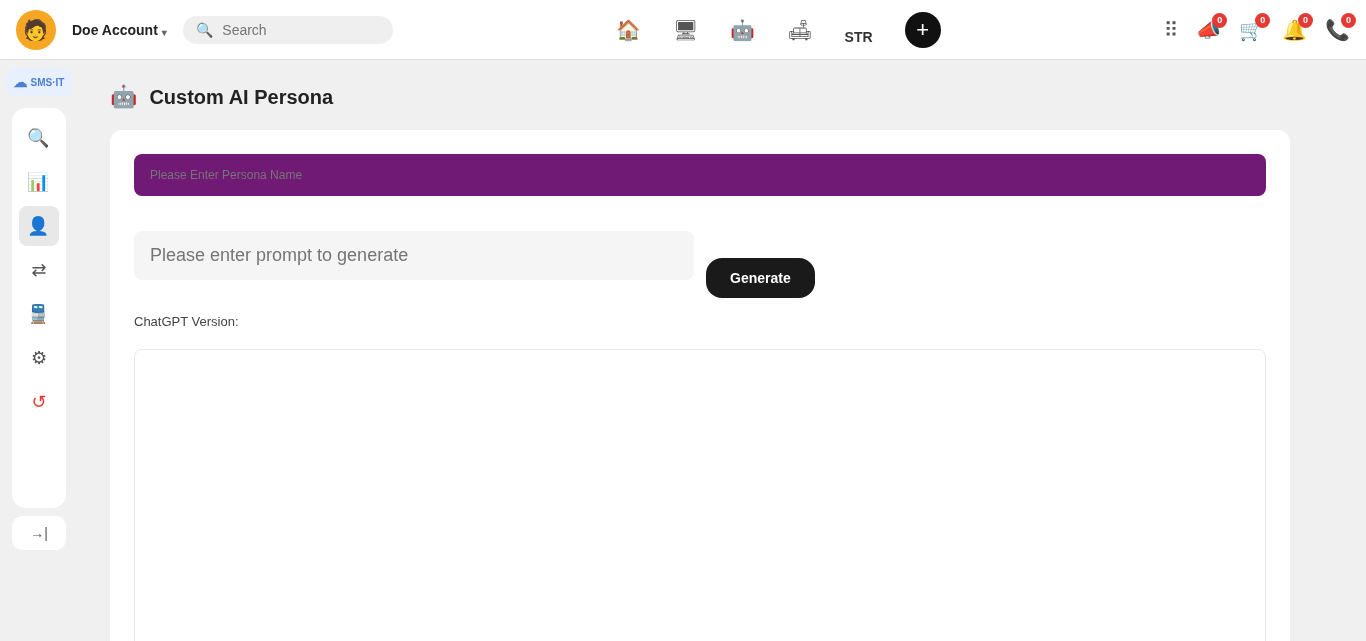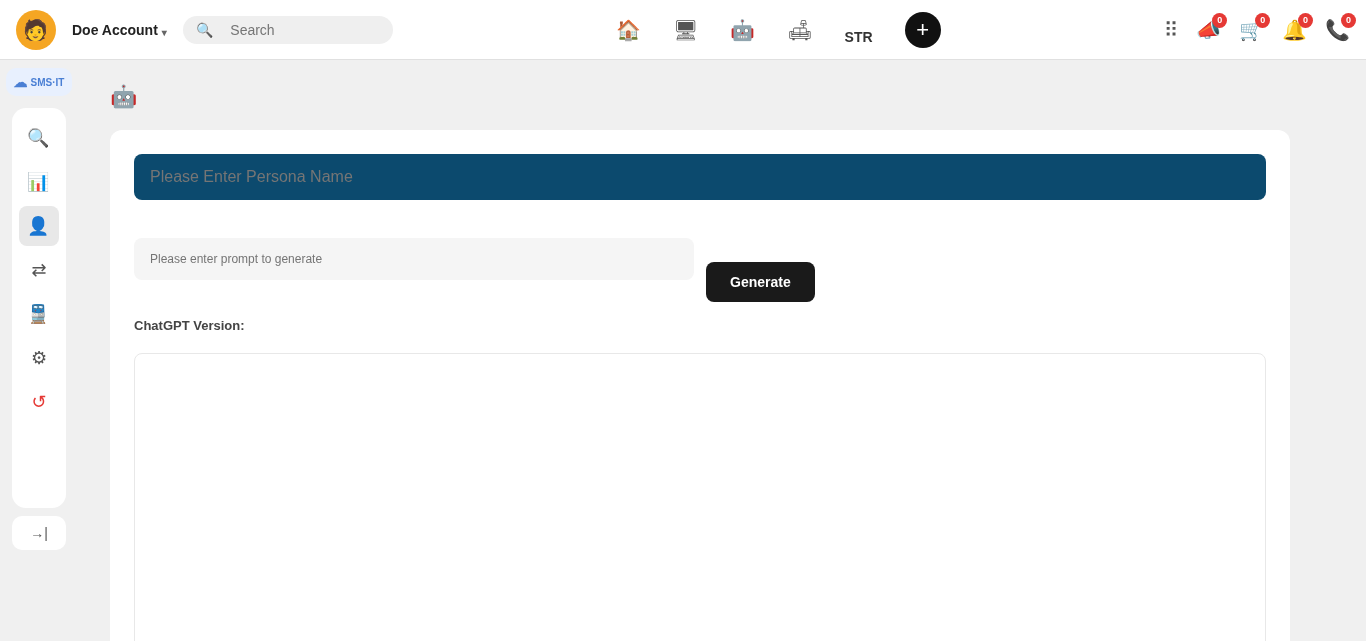--- a/index.html
+++ b/index.html
@@ -36,21 +36,21 @@
     .search-bar {
       display: flex; align-items: center;
       background: #efefef;
       border-radius: 20px;
       padding: 6px 14px;
       gap: 8px;
       width: 210px;
     }
     .search-bar input {
       border: none; background: transparent;
-      font-size: 14px; color: #be185d; outline: none; width: 150px; margin-left: 8px;
+      font-size: 14px; color: #be185d; outline: none; width: 150px;
     }
     .search-icon-svg { color: #888; font-size: 14px; }
     .nav-center {
       display: flex; align-items: center;
       gap: 32px;
       flex: 1;
       justify-content: center;
     }
     .nav-icon {
       font-size: 20px; color: #555; cursor: pointer;
@@ -171,59 +171,59 @@
     .card {
       background: #fff;
       border-radius: 12px;
       padding: 24px;
       max-width: 1180px;
       min-height: 460px;
     }
 
     .persona-name-input {
       width: 100%;
-      background: #0c4a6e;
+      background: #701a75;
       border: none;
       border-radius: 8px;
       padding: 14px 16px;
-      font-size: 16px;
+      font-size: 12px;
       color: #aaa;
       outline: none;
       margin-bottom: 16px;
     }
 
     .prompt-row {
       display: flex; align-items: center; gap: 12px;
       margin-bottom: 16px;
     }
     .prompt-input {
       flex: 1;
       background: #f5f5f5;
       border: none;
       border-radius: 8px;
       padding: 14px 16px;
-      font-size: 12px;
+      font-size: 18px;
       color: #1d4ed8;
       outline: none;
       max-width: 560px;
     }
     .generate-btn {
       background: #1a1a1a;
       color: #fff;
       border: none;
-      border-radius: 8px;
+      border-radius: 16px;
       padding: 12px 24px;
       font-size: 14px;
       font-weight: 600;
       cursor: pointer;
       margin-top: 46px;
     }
 
     .chatgpt-label {
-      font-size: 13px; color: #444; margin-bottom: 8px; font-weight: bold;
+      font-size: 13px; color: #444; margin-bottom: 8px;
     }
     .chatgpt-select {
       background: #f5f5f5;
       border: none;
       border-radius: 8px;
       padding: 12px 16px;
       font-size: 14px;
       color: #555;
       width: 560px;
       outline: none;
@@ -301,20 +301,21 @@
     <div class="sidebar-item">🚆</div>
     <div class="sidebar-item">⚙</div>
     <div class="sidebar-item" style="color:#e53935;">↺</div>
   </div>
   <div class="sidebar-collapse-btn">→|</div>
 </aside>
 
 <main class="main-content">
   <div class="page-header">
     <span class="robot-icon">🤖</span>
+    <h1 class="page-title">Custom AI Persona</h1>
   </div>
 
   <div class="card">
     
     <input type="text" class="persona-name-input" placeholder="Please Enter Persona Name" style="">
 
     
     <div class="prompt-row">
       <input type="text" class="prompt-input" placeholder="Please enter prompt to generate" style="">
       <button class="generate-btn">Generate</button>

